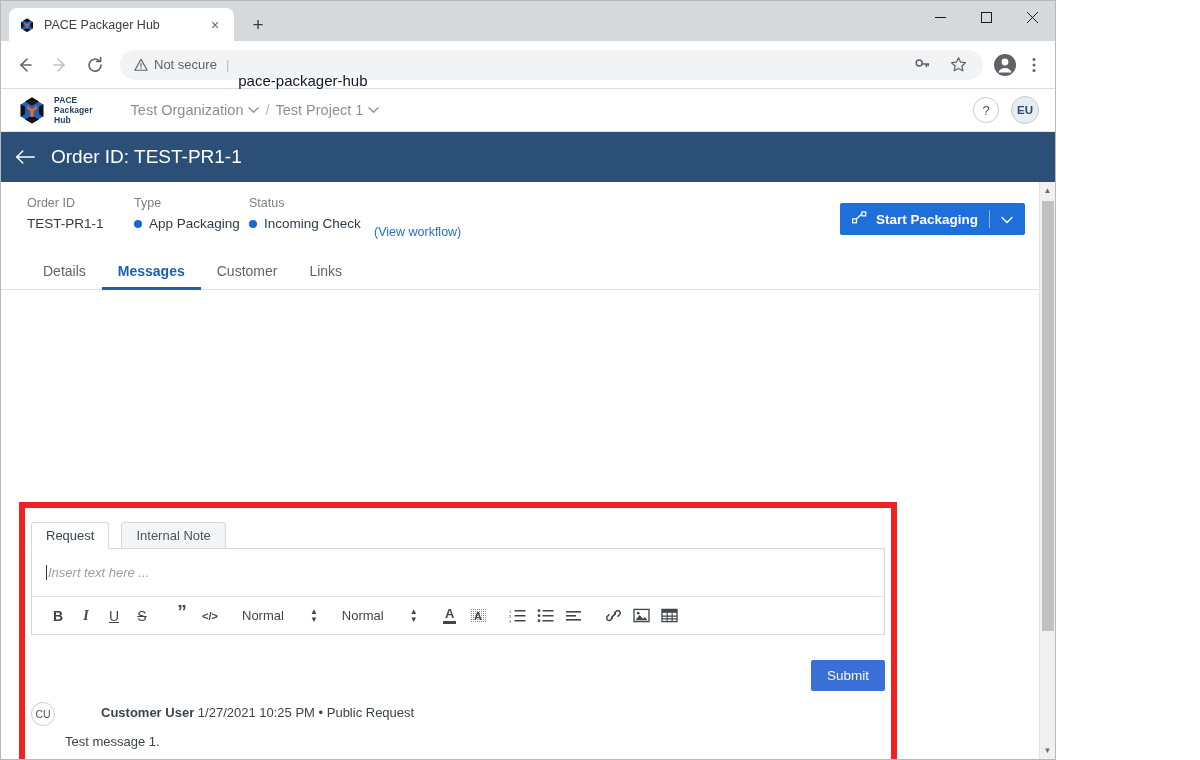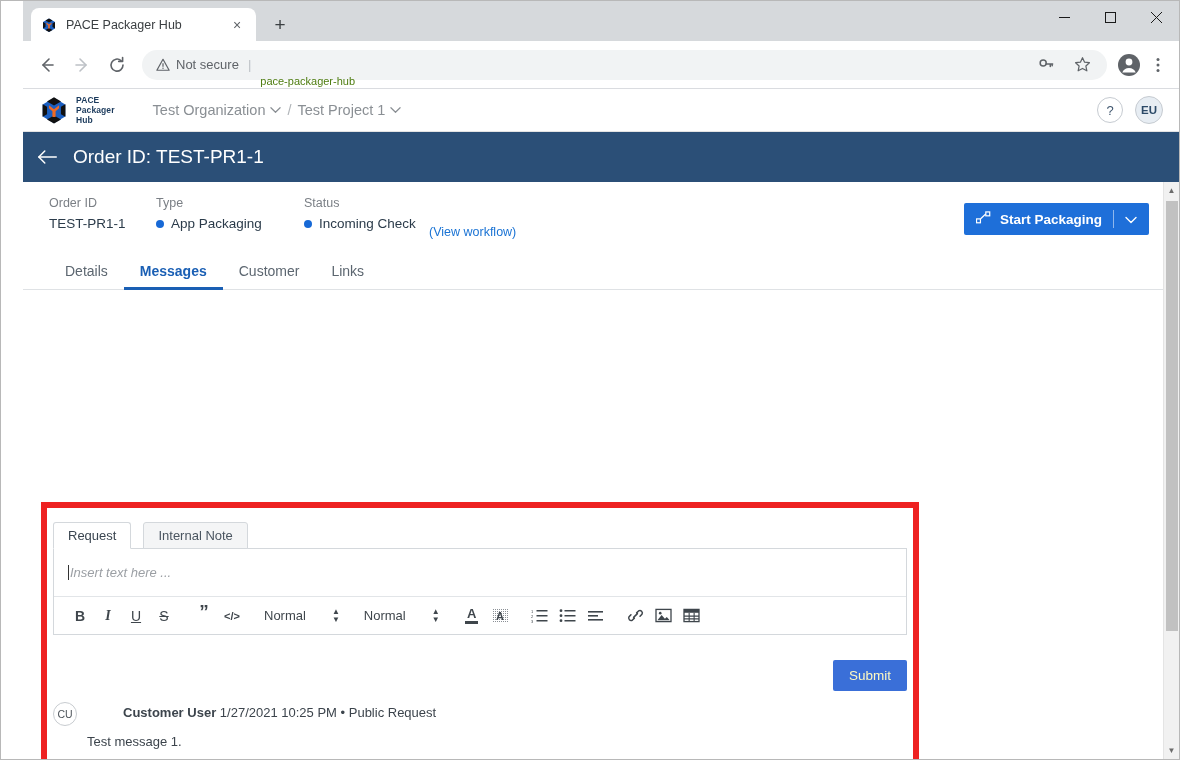--- a/index.html
+++ b/index.html
@@ -6,25 +6,24 @@
   html, body {
     margin: 0; padding: 0;
     width: 1200px; height: 760px;
     overflow: hidden;
     font-family: "Liberation Sans", sans-serif;
     background: #ffffff;
   }
 
   
   .browser {
-    width: 1180px; height: 760px;
+    width: 1056px; height: 760px;
     display: flex; flex-direction: column;
     border: 1px solid #b8b8b8;
     background: #ffffff;
-    padding-left: 22px;
   }
   .tabstrip {
     height: 40px;
     background: #d6d9dc;
     display: flex;
     align-items: flex-end;
     padding-left: 8px;
     position: relative;
   }
   .tab {
@@ -87,21 +86,21 @@
     align-items: center;
     padding: 0 8px 0 14px;
     margin: 0 6px;
     gap: 7px;
     font-size: 13px;
     color: #202124;
     min-width: 0;
   }
   .notsecure { display: flex; align-items: center; gap: 6px; color: #5f6368; font-size: 13px; white-space: nowrap; }
   .omni-sep { color: #bdc1c6; margin: 0 2px; }
-  .omni-url { color: #4d7c0f; font-size: 11px; white-space: nowrap; overflow: hidden; margin-top: 32px; }
+  .omni-url { color: #0f172a; font-size: 15px; white-space: nowrap; overflow: hidden; margin-top: 32px; }
   .omni-right { margin-left: auto; display: flex; align-items: center; gap: 10px; padding-right: 4px; }
   .tb-icon { width: 26px; height: 26px; display: flex; align-items: center; justify-content: center; color: #5f6368; flex: 0 0 auto; }
 
   
   .app {
     flex: 1;
     position: relative;
     background: #ffffff;
     overflow: hidden;
     display: flex;
@@ -185,21 +184,21 @@
     align-items: flex-start;
     padding: 14px 0 0 26px;
     gap: 0px;
   }
   .meta-block { display: flex; flex-direction: column; gap: 6px; }
   .meta-label { font-size: 12.5px; color: #7a7f85; }
   .meta-value { font-size: 13.5px; color: #2b3b4a; display: flex; align-items: center; gap: 7px; }
   .dot { width: 8px; height: 8px; border-radius: 50%; background: #1769d6; display:inline-block; }
   .meta-block.orderid { width: 107px; }
   .meta-block.type { width: 115px; }
-  .meta-block.status { width: 122px; margin-left: 33px; }
+  .meta-block.status { width: 122px; }
   .view-workflow { font-size: 12.5px; color: #1a73d4; margin-top: 29px; margin-left: 3px; }
   .start-pkg {
     margin-left: auto; margin-right: 30px; margin-top: 7px;
     background: #1e6fd9; color: #fff;
     height: 32px; border-radius: 2px;
     display: flex; align-items: center;
     padding: 0 12px; gap: 9px;
     font-size: 13.5px; font-weight: bold;
   }
   .start-pkg .divider { width: 1px; height: 18px; background: rgba(255,255,255,.5); margin: 0 2px; }

